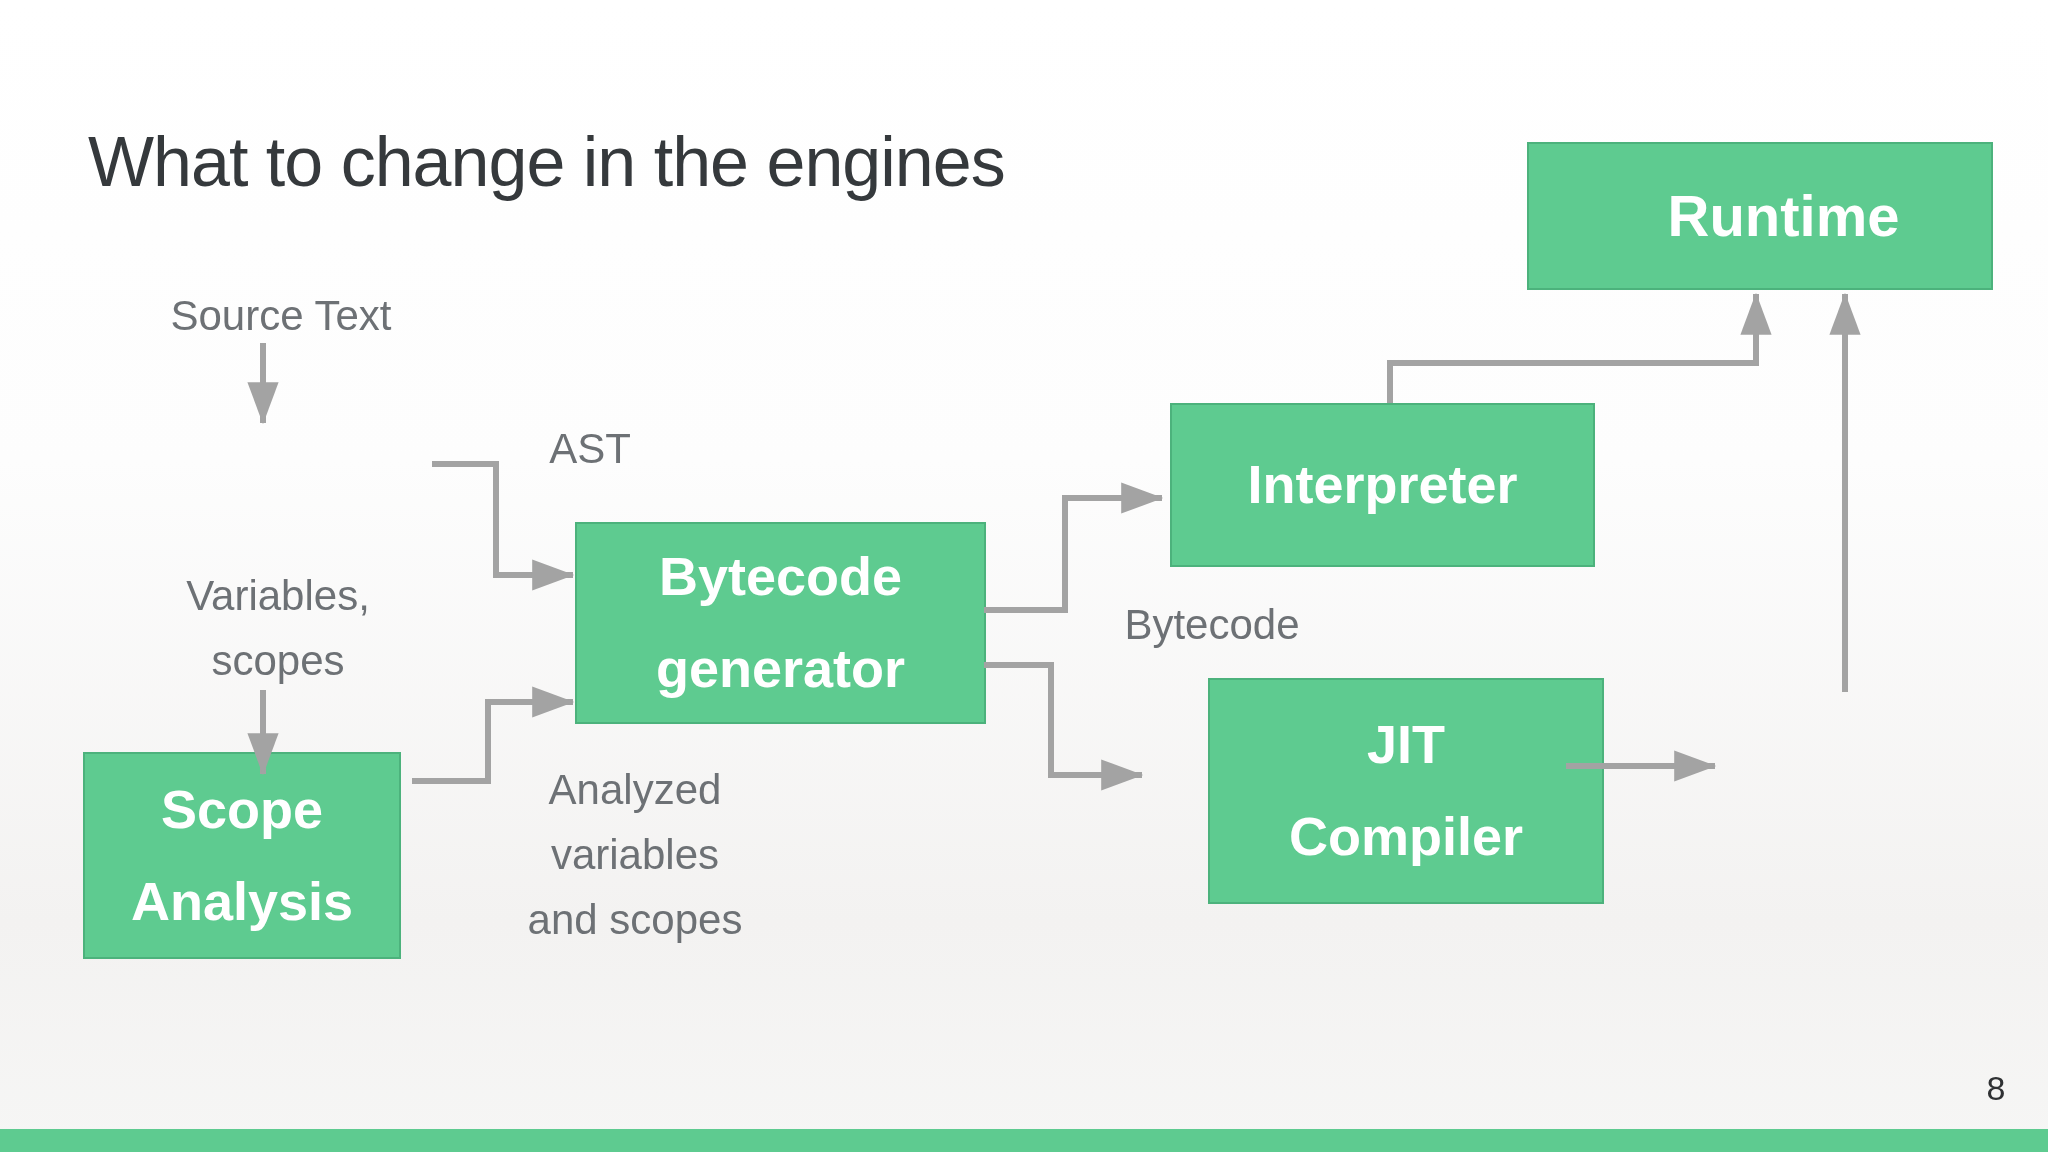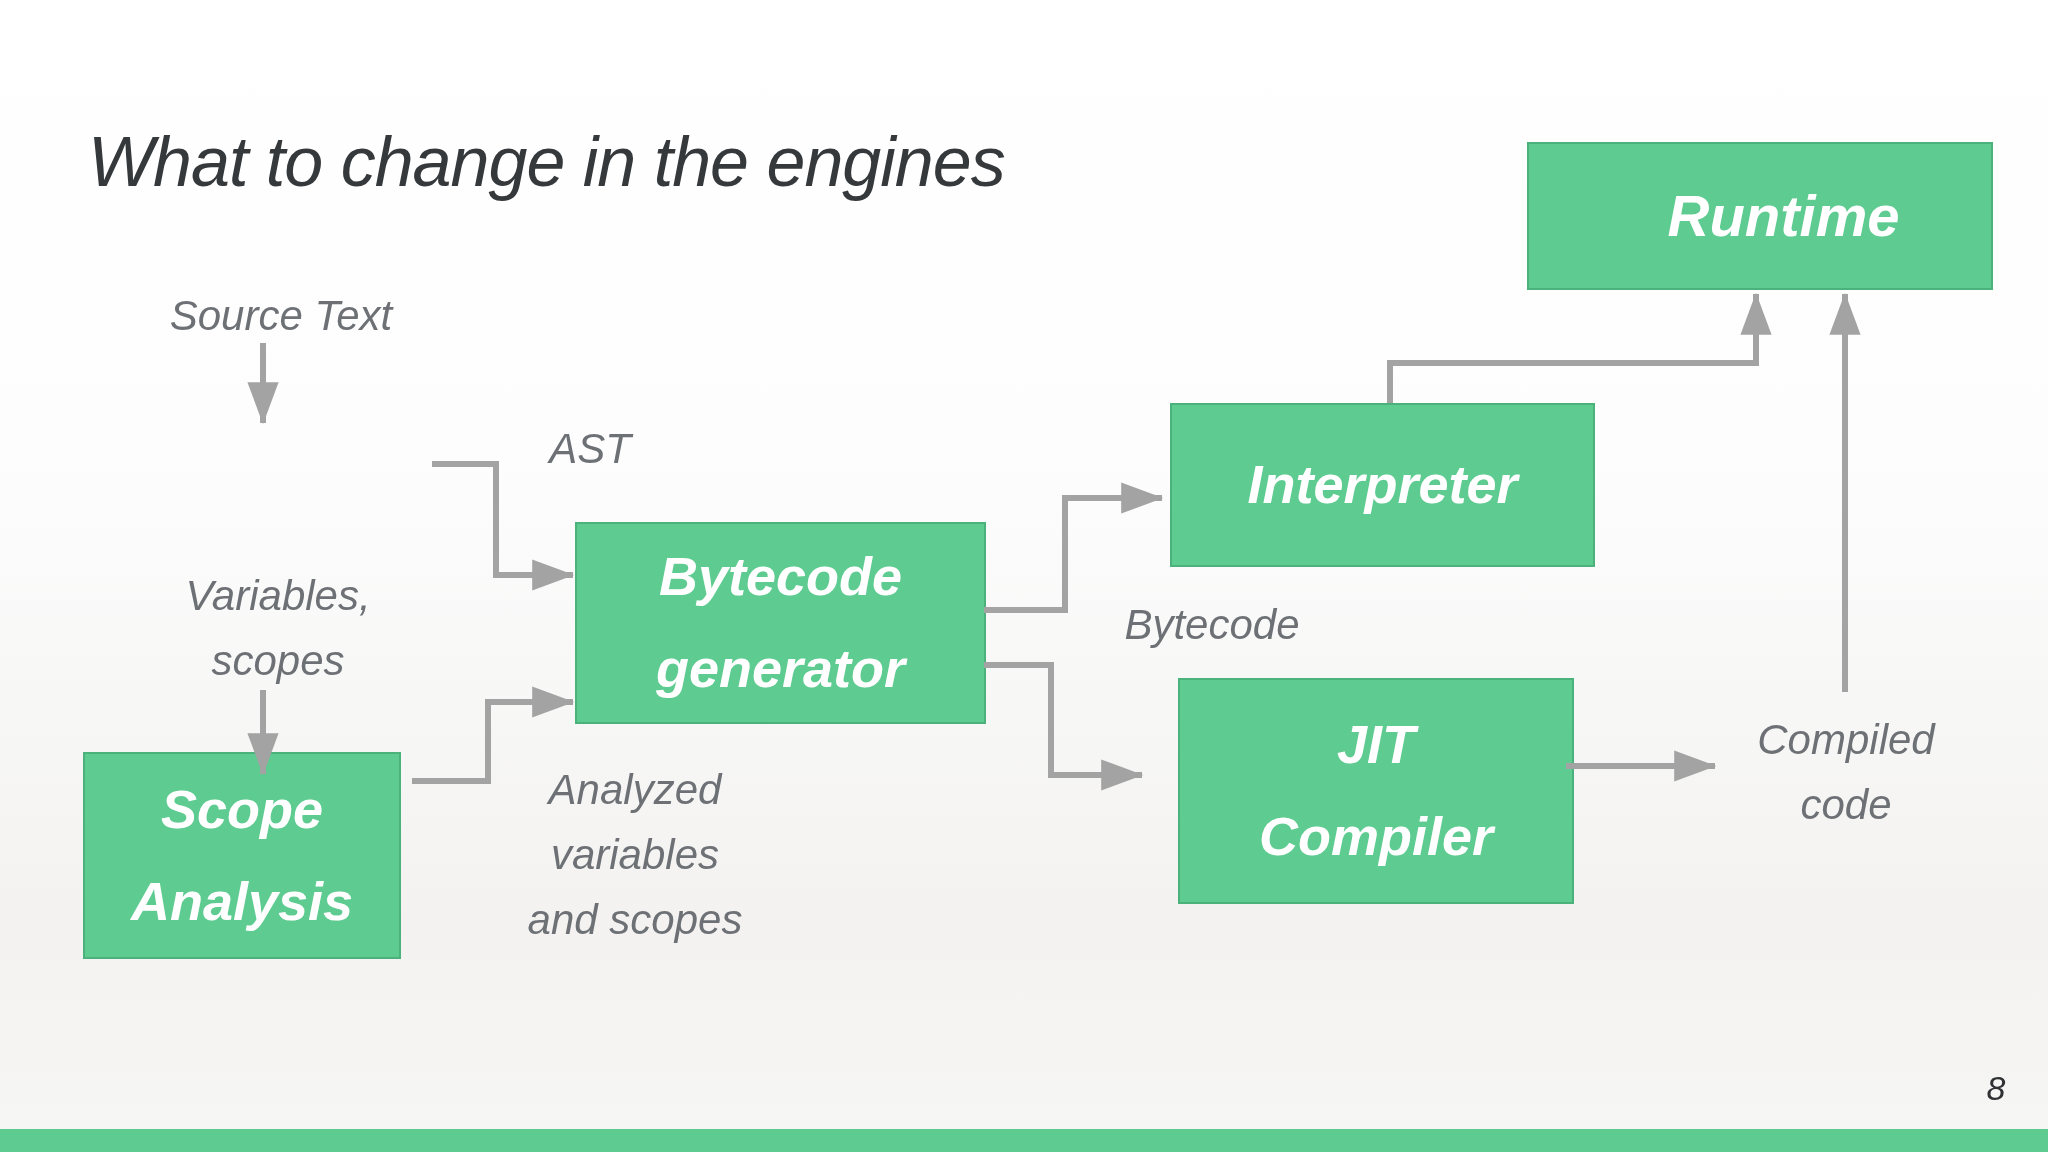--- a/index.html
+++ b/index.html
@@ -1,37 +1,36 @@
 <!DOCTYPE html>
 <html><head>
 <meta charset="utf-8">
 <style>
   html,body{margin:0;padding:0;background:#e9e9e9;}
   #slide{
     position:relative;width:2048px;height:1152px;overflow:hidden;
     background:linear-gradient(180deg,#ffffff 0%,#fdfdfd 40%,#f3f2f1 80%,#f6f6f5 100%);
     font-family:"Liberation Sans",sans-serif;
-    font-style:italic;
   }
   #title{
     position:absolute;left:88px;top:122px;
     font-size:70px;font-weight:400;color:#35393c;letter-spacing:-1px;white-space:nowrap;
   }
   .box{
     position:absolute;box-sizing:border-box;
     background:#5ecb90;border:2px solid #4cb27c;
     color:#ffffff;font-weight:bold;font-size:54px;line-height:1.7;
     display:flex;align-items:center;justify-content:center;
     text-align:center;white-space:pre-line;
   }
   #box-parser{left:99px;top:408px;width:333px;height:128px;}
   #box-scope{left:83px;top:752px;width:318px;height:207px;}
   #box-bytecode{left:575px;top:522px;width:411px;height:202px;}
   #box-interpreter{left:1170px;top:403px;width:425px;height:164px;}
-  #box-jit{left:1178px;top:678px;width:396px;height:226px;}
+  #box-jit{left:1208px;top:678px;width:396px;height:226px;}
   #box-runtime{left:1527px;top:142px;width:466px;height:148px;font-size:58px;padding-left:47px;}
   .glabel{
     position:absolute;transform:translate(-50%,-50%);
     color:#6d7175;font-size:42px;line-height:1.55;text-align:center;white-space:pre-line;
   }
   #lbl-source{left:281px;top:316px;}
   #lbl-ast{left:590px;top:449px;}
   #lbl-vars{left:278px;top:628px;}
   #lbl-analyzed{left:635px;top:855px;}
   #lbl-bytecode{left:1212px;top:625px;}
@@ -61,22 +60,20 @@
   <div class="box" id="box-runtime">Runtime</div>
 
   <div class="glabel" id="lbl-source">Source Text</div>
   <div class="glabel" id="lbl-ast">AST</div>
   <div class="glabel" id="lbl-analyzed">Analyzed
 variables
 and scopes</div>
   <div class="glabel" id="lbl-vars">Variables,
 scopes</div>
   <div class="glabel" id="lbl-bytecode">Bytecode</div>
-  <div class="glabel" id="lbl-compiled">Compiled
-code</div>
 
   <svg id="edges" viewBox="0 0 2048 1152">
     <defs>
       <marker id="ah" markerWidth="7.5" markerHeight="5.4" refX="6.8" refY="2.6" orient="auto" markerUnits="strokeWidth">
         <path d="M0,0 L7,2.6 L0,5.2 Z" fill="#a3a3a3"></path>
       </marker>
     </defs>
     <polyline class="edge" marker-end="url(#ah)" points="263,343 263,423"></polyline>
     <polyline class="edge" marker-end="url(#ah)" points="432,464 496,464 496,575 573,575"></polyline>
     <polyline class="edge" marker-end="url(#ah)" points="263,690 263,774"></polyline>

